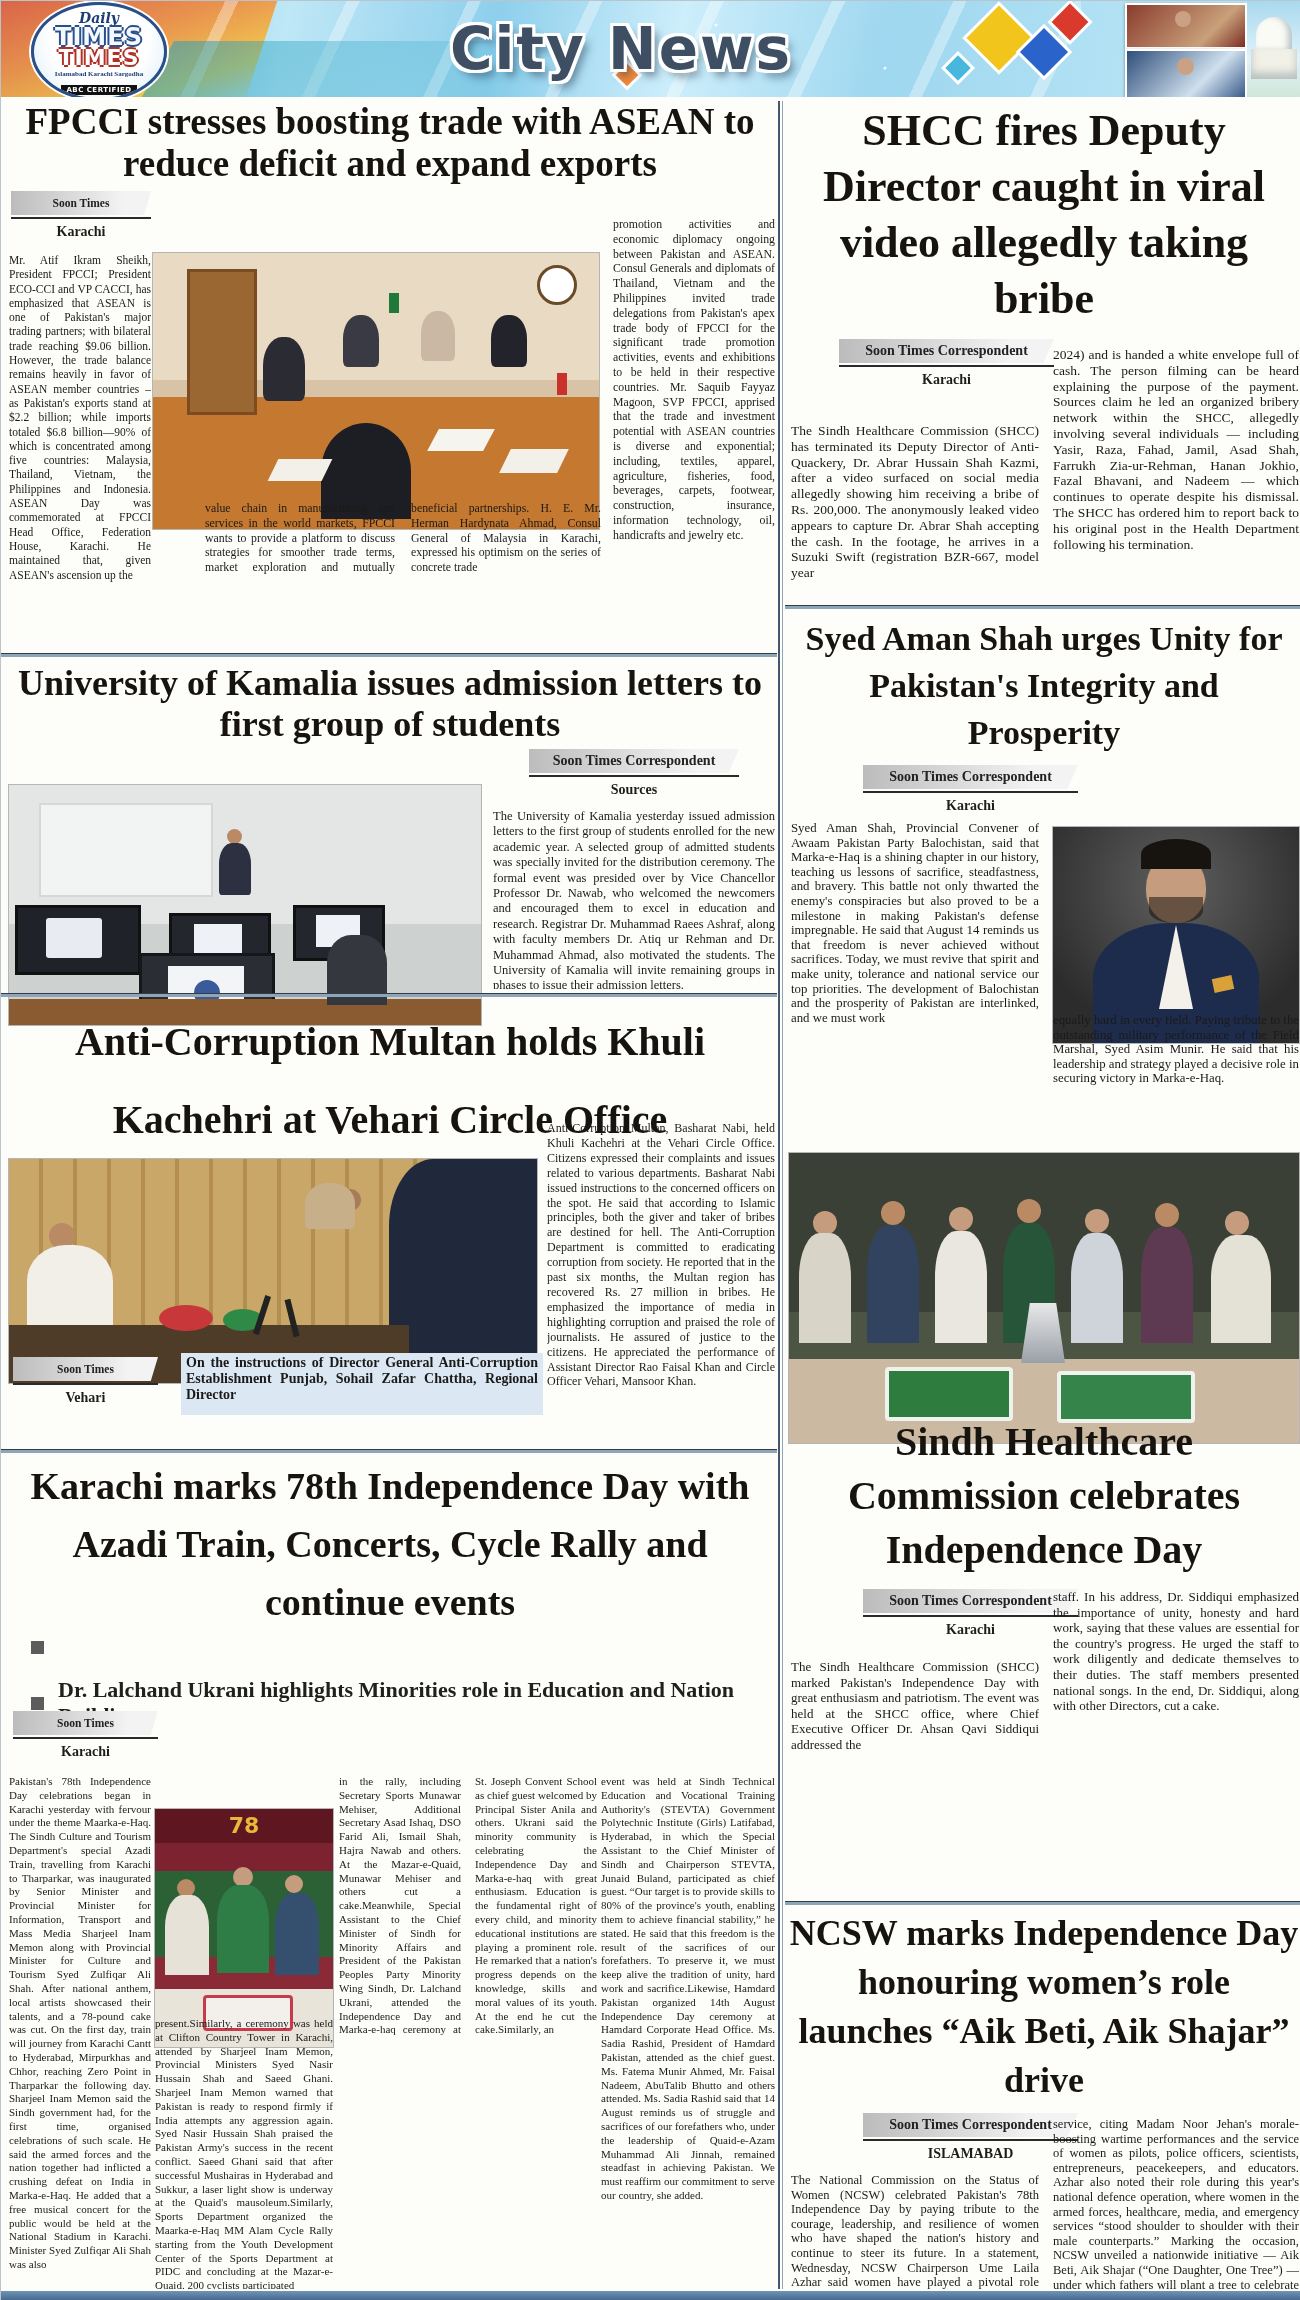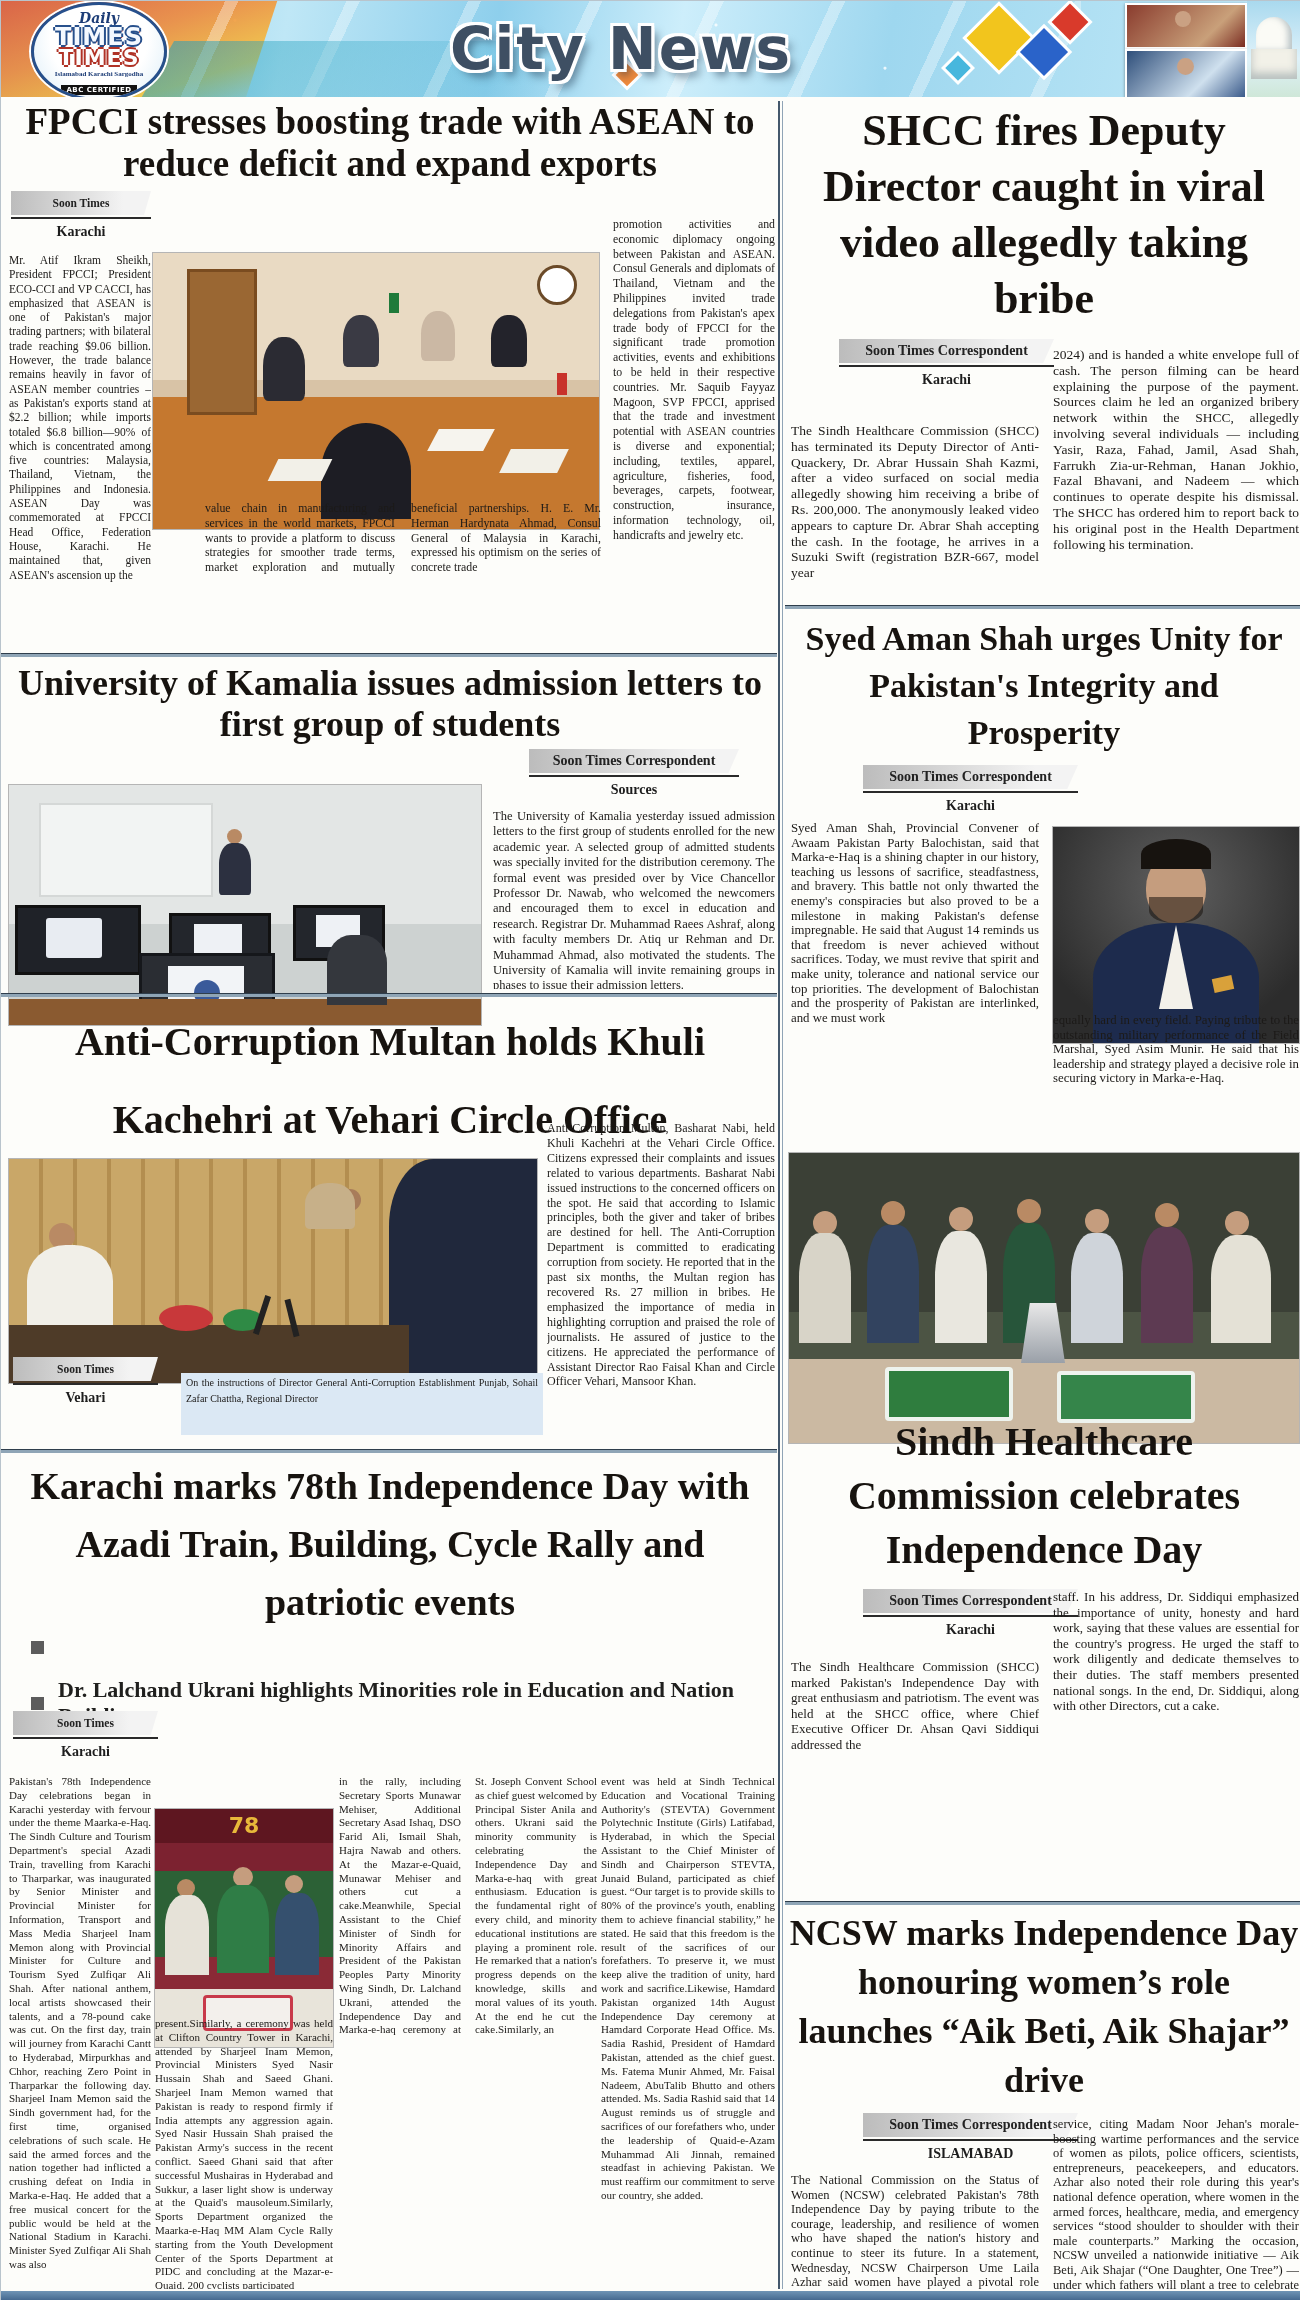--- a/index.html
+++ b/index.html
@@ -57,21 +57,21 @@
   .body-text{text-align:justify;color:#1c1a18;overflow:hidden;}
   .two-col{column-count:2;column-gap:16px;}
   .byline-wrap{text-align:center;}
   .byline-box{height:24px;line-height:24px;font-weight:bold;font-size:14px;color:#222;
     background:linear-gradient(90deg,#bcbcbc,#f3f3f3 80%);
     clip-path:polygon(0 0,100% 0,95% 100%,0 100%);padding:0 8px;}
   .byline-rule{height:2px;background:#2a2a2a;margin-top:2px;}
   .dateline{font-weight:bold;font-size:14px;color:#1d1d1d;text-align:center;margin-top:5px;}
   .bullet-row{display:flex;align-items:baseline;color:#20201e;font-weight:600;}
   .bullet-sq{width:13px;height:13px;background:#5c5c5c;margin-right:14px;flex:0 0 13px;align-self:center;}
-  .caption{font-size:10px;line-height:16px;font-weight:normal;margin-top:20px;}
+  .caption{font-size:14px;line-height:16px;font-weight:bold;}
   .photo{overflow:hidden;background:#cfcfcf;box-shadow:0 0 0 1px #b5b5b5;margin-top:36px;}
 </style>
 </head>
 <body>
 
 <div class="page">
 
   <div class="abs banner">
     <div class="abs banner-red"></div>
     <div class="abs banner-streaks"></div>
@@ -245,21 +245,21 @@
 
   <div class="abs headline" style="left:788px;top:1908px;width:510px;font-size:36px;line-height:49px;">NCSW marks Independence Day honouring women’s role launches “Aik Beti, Aik Shajar” drive</div>
   <div class="abs byline-wrap" style="left:862px;top:2112px;width:215px;">
     <div class="byline-box">Soon Times Correspondent</div>
     <div class="byline-rule"></div>
     <div class="dateline">ISLAMABAD</div>
   </div>
   <div class="abs body-text" style="left:790px;top:2172px;width:248px;height:116px;font-size:12.5px;line-height:14.6px;">The National Commission on the Status of Women (NCSW) celebrated Pakistan's 78th Independence Day by paying tribute to the courage, leadership, and resilience of women who have shaped the nation's history and continue to steer its future. In a statement, Wednesday, NCSW Chairperson Ume Laila Azhar said women have played a pivotal role “from the front lines of the freedom struggle to the corridors of power,” naming figures including Begum Rana Liaquat Ali Khan, Mohtarma Benazir Bhutto, Kalsoom Nawaz, Fahmida Mirza, Malala Yousafzai, Maliha Lodhi, Hina Rabbani Khar, Sharmeen Obaid Chinoy, and Maryam Nawaz Sharif. She highlighted women's contributions in fields ranging from arts to public</div>
   <div class="abs body-text" style="left:1052px;top:2116px;width:246px;height:172px;font-size:12.5px;line-height:14.6px;">service, citing Madam Noor Jehan's morale-boosting wartime performances and the service of women as pilots, police officers, scientists, entrepreneurs, peacekeepers, and educators. Azhar also noted their role during this year's national defence operation, where women in the armed forces, healthcare, media, and emergency services “stood shoulder to shoulder with their male counterparts.” Marking the occasion, NCSW unveiled a nationwide initiative — Aik Beti, Aik Shajar (“One Daughter, One Tree”) — under which fathers will plant a tree to celebrate the birth of a daughter. “Resilience is the foundation of every empowered woman in Pakistan,” Azhar said, adding that women have shown exceptional resolve in the face of poverty, climate disasters, violence, and systemic barriers.</div>
 
-  <div class="abs headline" style="left:4px;top:1456px;width:770px;font-size:38px;line-height:58px;">Karachi marks 78th Independence Day with Azadi Train, Building, Cycle Rally and patriotic events</div>
+  <div class="abs headline" style="left:4px;top:1456px;width:770px;font-size:38px;line-height:58px;">Karachi marks 78th Independence Day with Azadi Train, Concerts, Cycle Rally and continue events</div>
   <div class="abs bullet-row" style="left:30px;top:1640px;width:730px;font-size:25px;">
     <span class="bullet-sq"></span>
   </div>
   <div class="abs bullet-row" style="left:30px;top:1676px;width:740px;font-size:22px;">
     <span class="bullet-sq"></span>
     <span>Dr. Lalchand Ukrani highlights Minorities role in Education and Nation Building</span>
   </div>
   <div class="abs byline-wrap" style="left:12px;top:1710px;width:145px;">
     <div class="byline-box" style="font-size:11.5px;">Soon Times Correspondent</div>
     <div class="byline-rule"></div>

